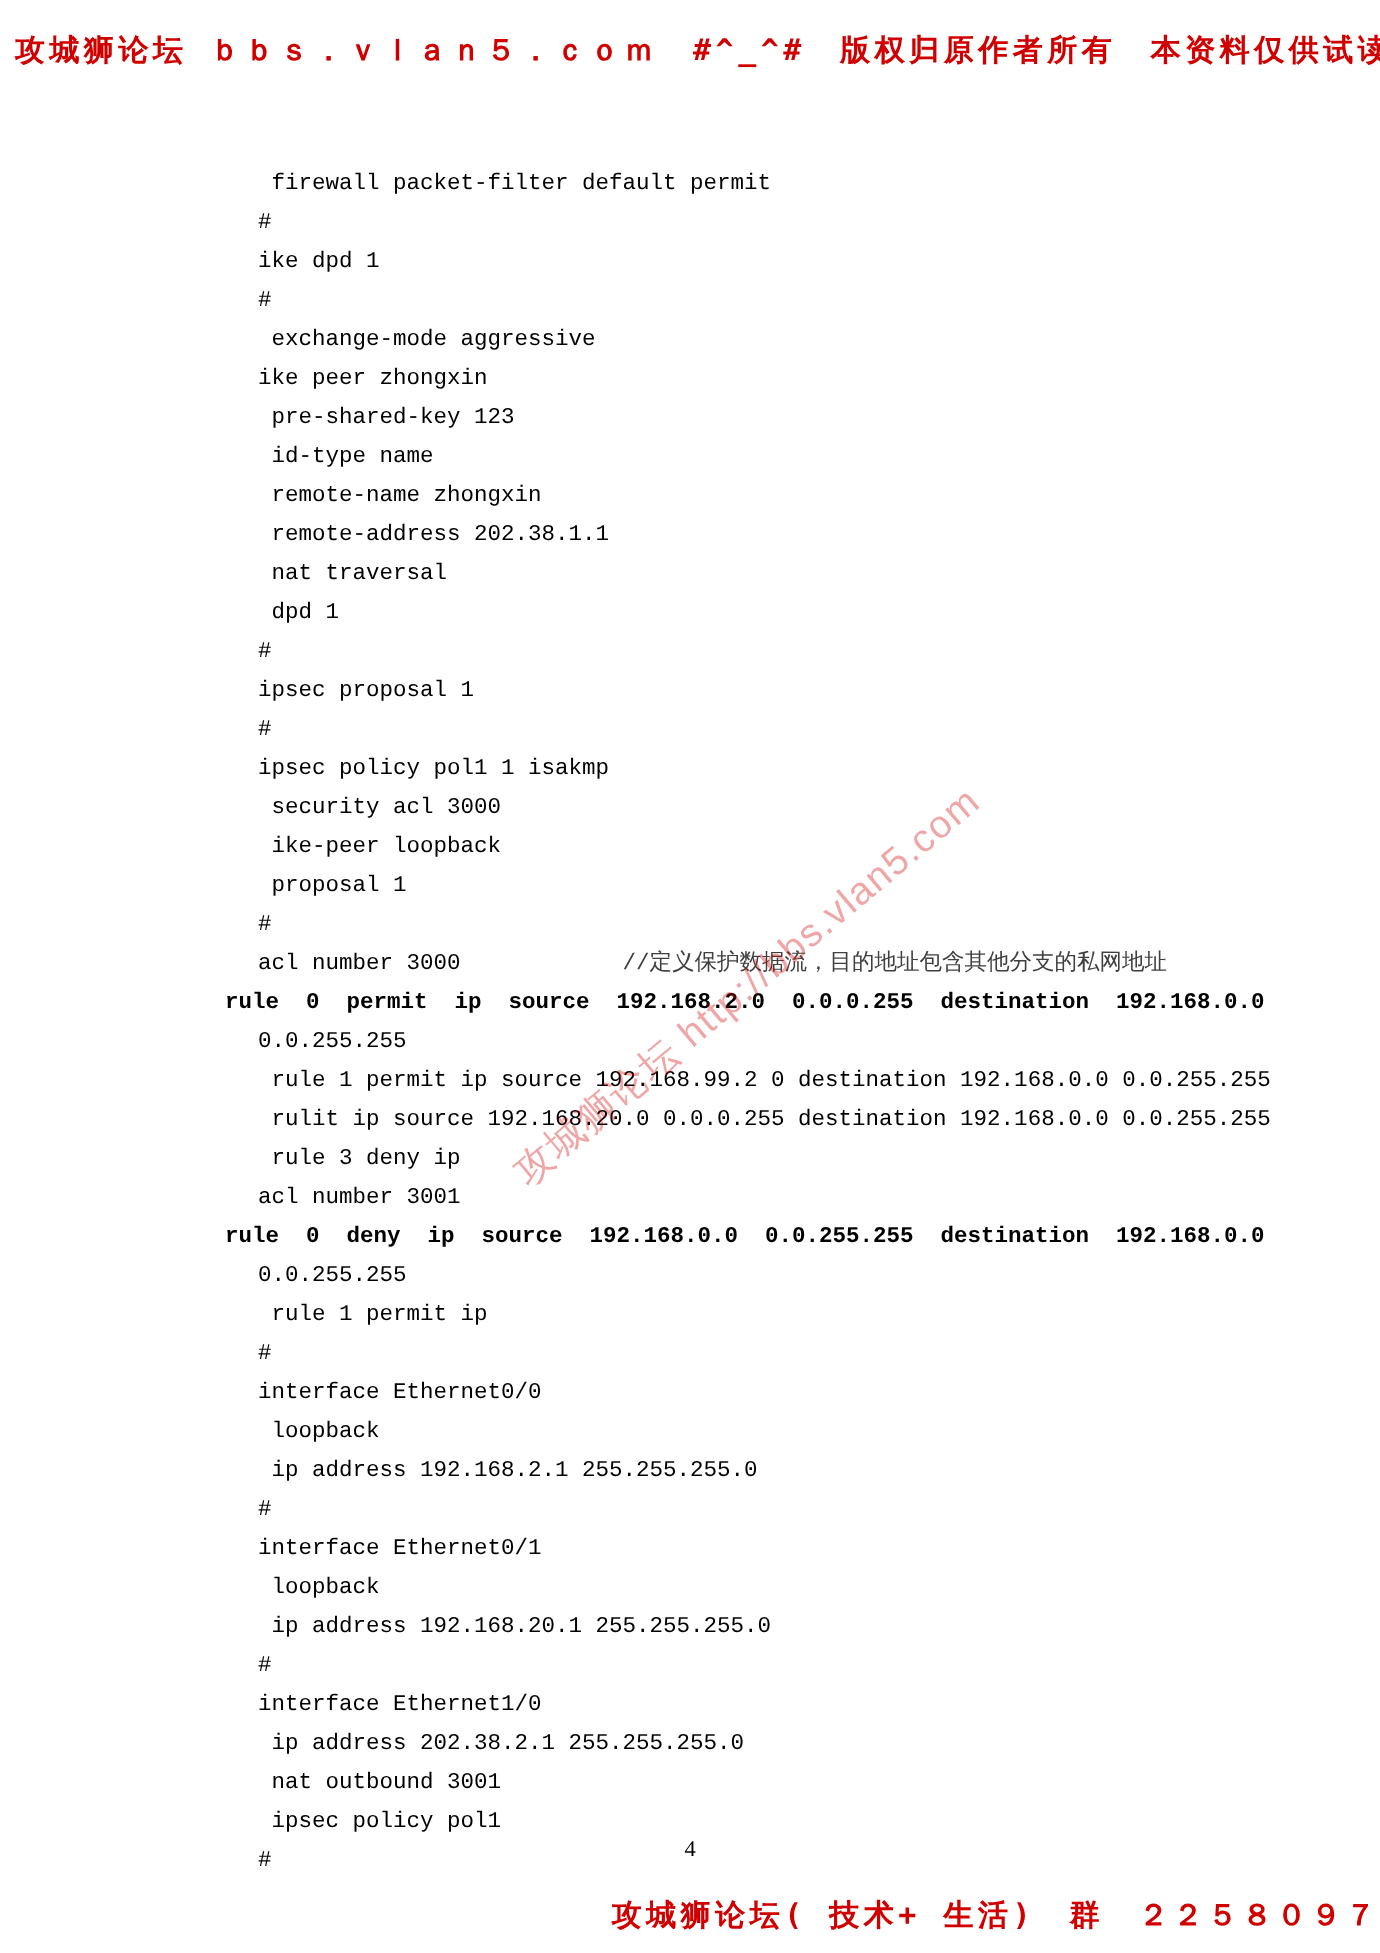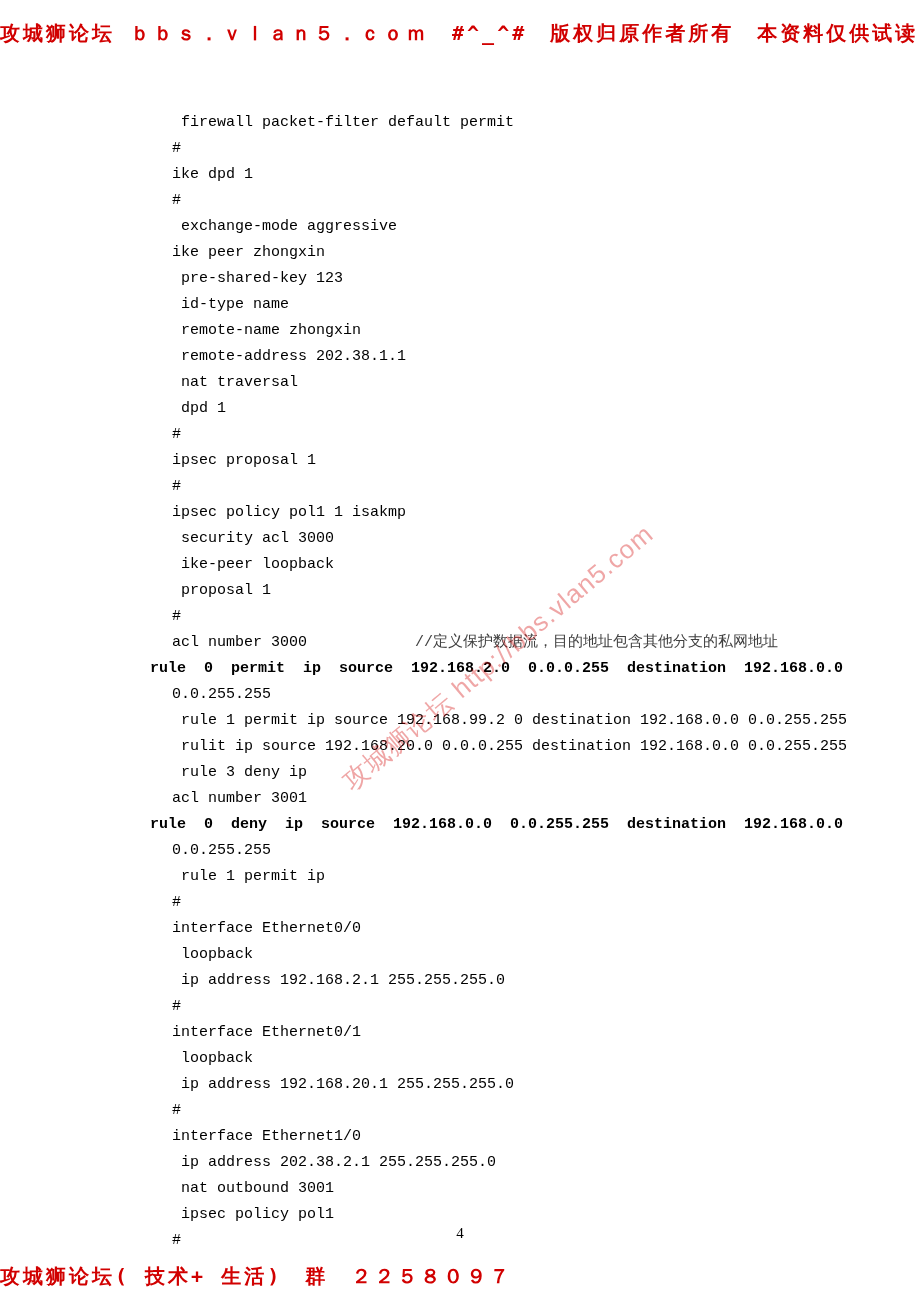--- a/index.html
+++ b/index.html
@@ -17,20 +17,21 @@
     .header-watermark {
       position: absolute;
       top: 20px;
       left: 0;
       width: 100%;
       color: #d10000;
       font-size: 20px;
       font-weight: bold;
       letter-spacing: 3px;
       white-space: nowrap;
+      padding-left: 10px;
     }
     .content-area {
       position: absolute;
       top: 110px;
       left: 172px;
       width: 640px;
       font-family: "Courier New", "SimSun", monospace;
       font-size: 15px;
       color: #000000;
       line-height: 26px;
@@ -67,21 +68,21 @@
       text-align: center;
       font-size: 15px;
       color: #000000;
       font-family: "SimSun", serif;
     }
     .footer-watermark {
       position: absolute;
       bottom: 12px;
       left: 0;
       width: 100%;
-      text-align: left;
+      text-align: right;
       color: #d10000;
       font-size: 20px;
       font-weight: bold;
       letter-spacing: 3px;
     }
   </style>
 </head>
 <body>
 
 <div class="header-watermark">攻城狮论坛 ｂｂｓ．ｖｌａｎ５．ｃｏｍ　#^_^#　版权归原作者所有　本资料仅供试读</div>

